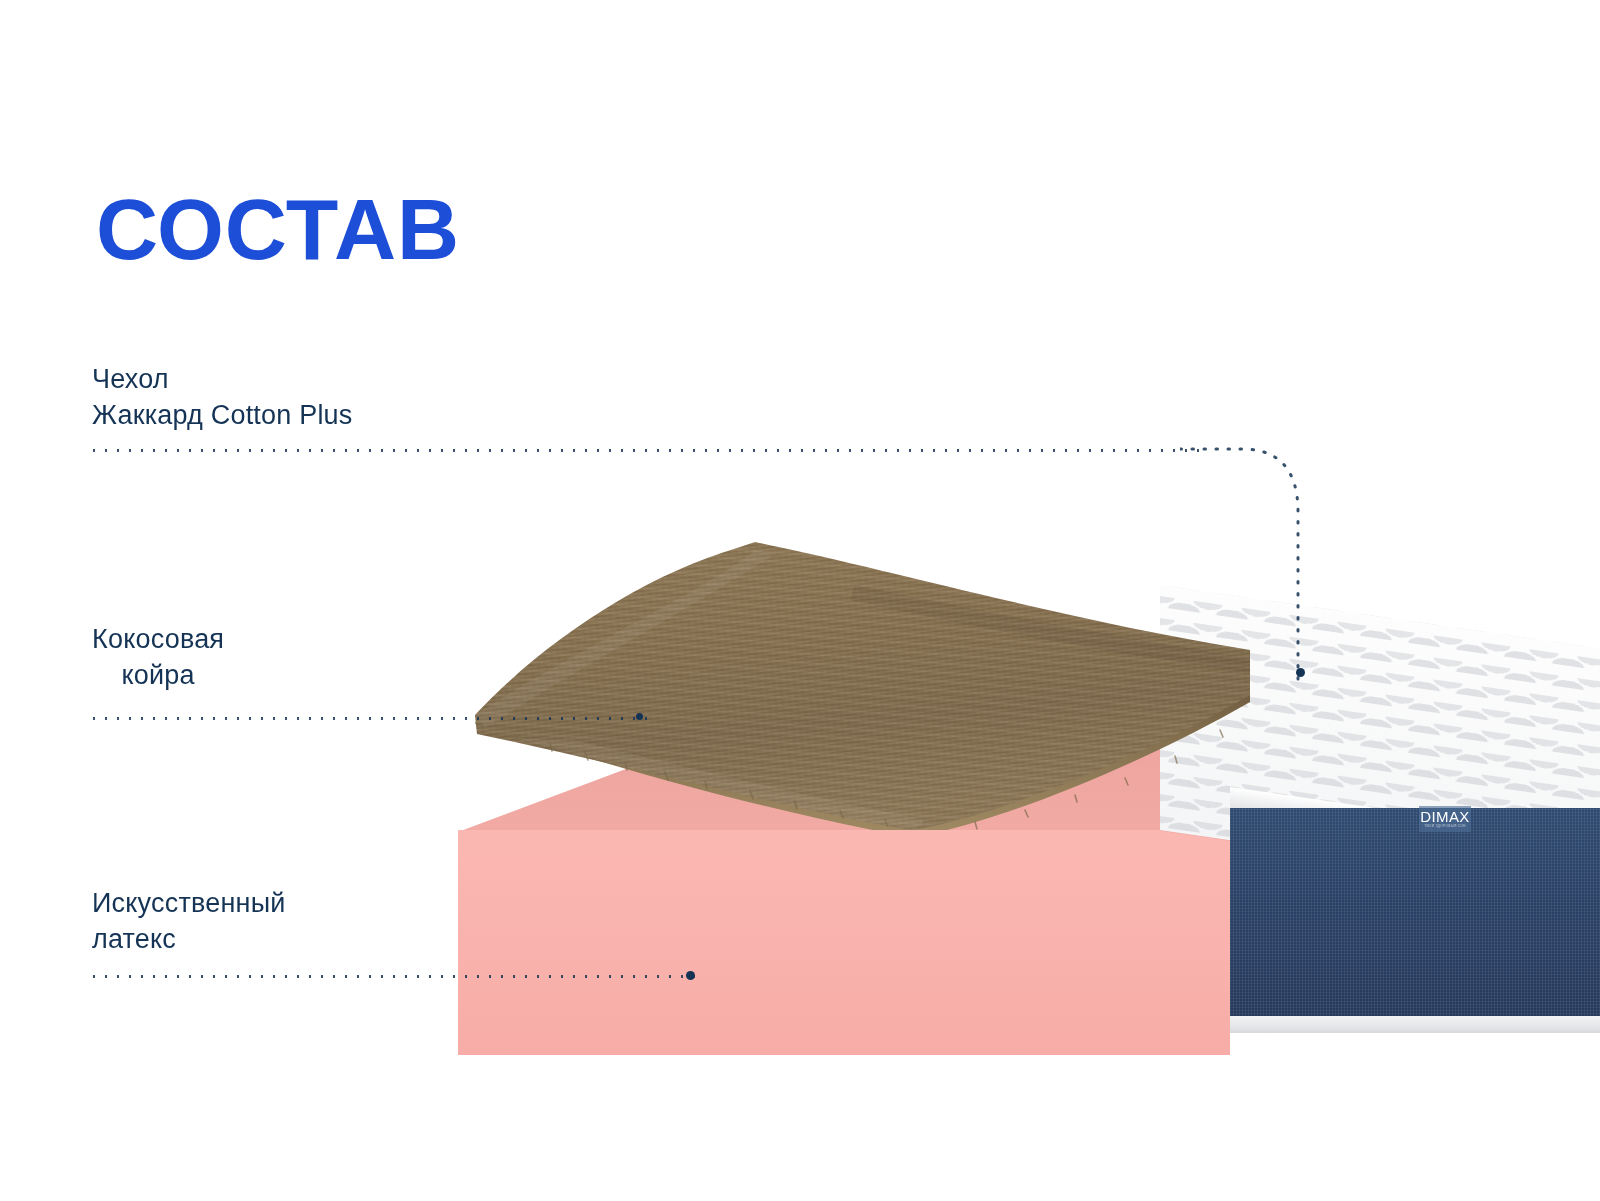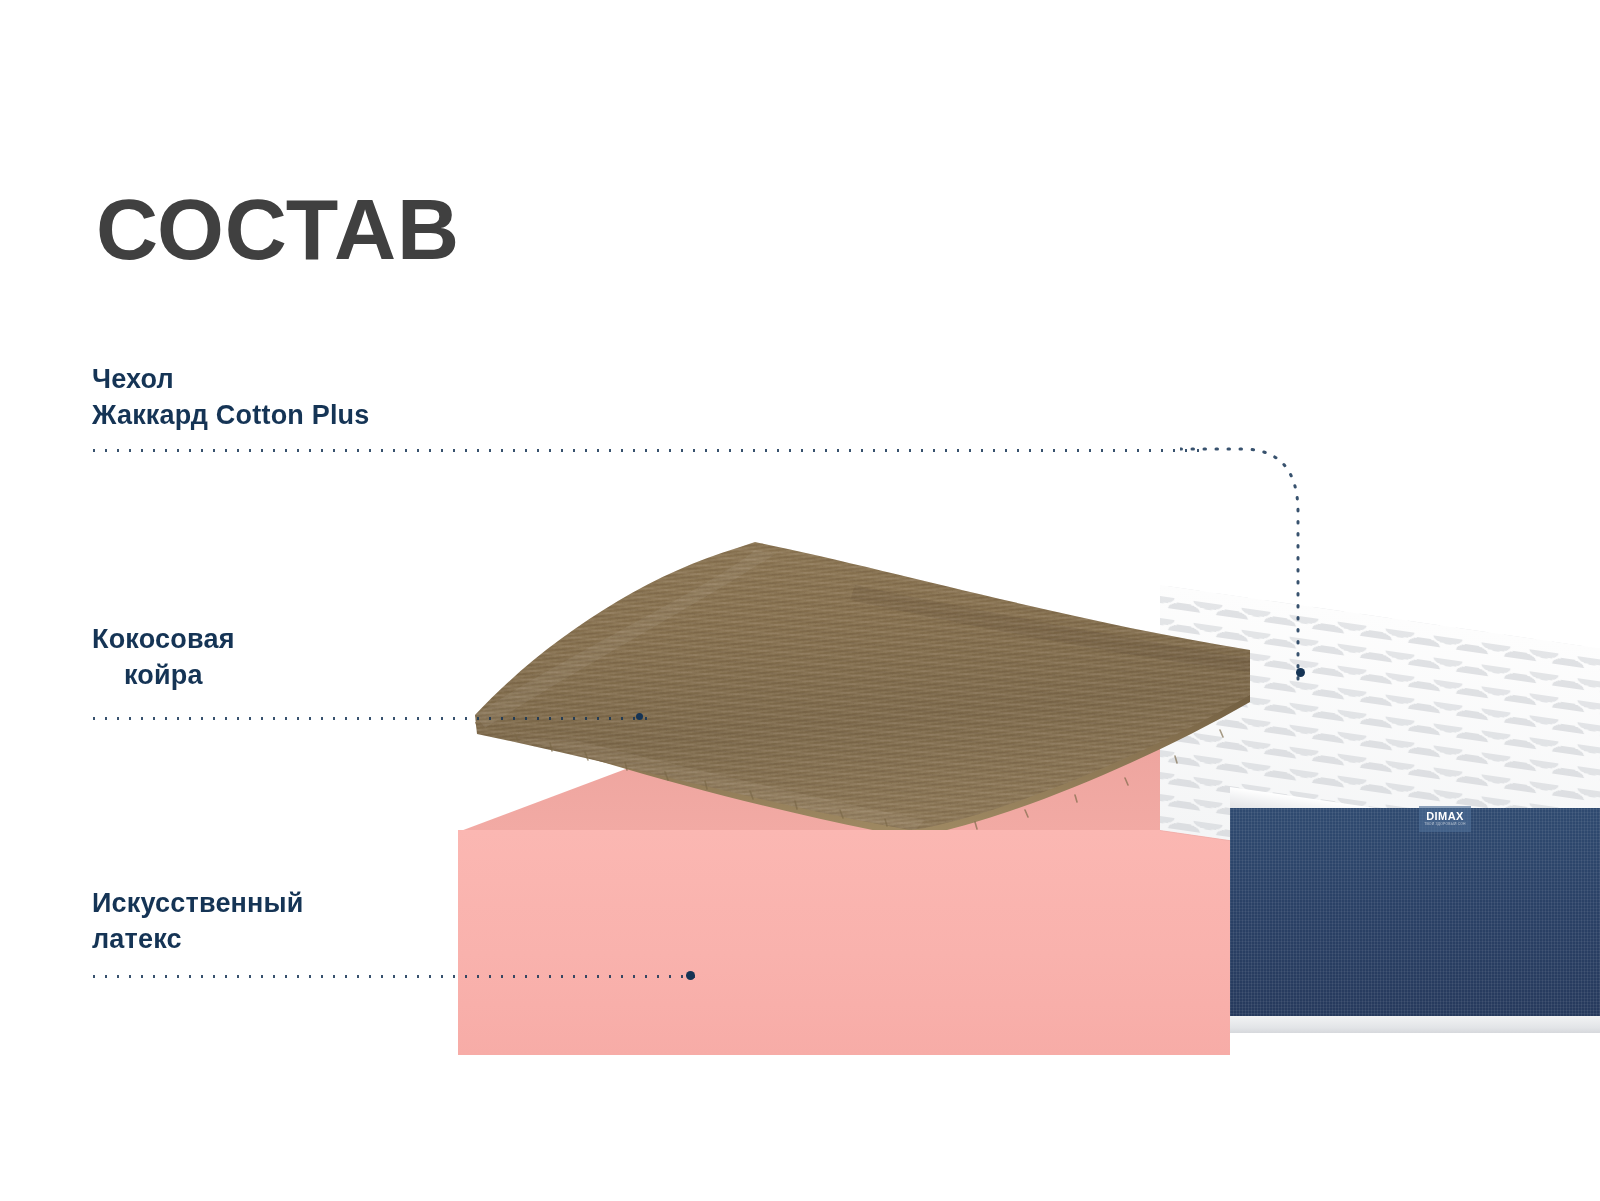--- a/index.html
+++ b/index.html
@@ -11,30 +11,30 @@
     position:relative;
   }
   .stage{position:absolute;inset:0;}
 
   
   .title{
     position:absolute;left:96px;top:186px;
     font-size:86px;line-height:1;
     font-weight:700;
     letter-spacing:1px;
-    color:#404040;
+    color:#1d4ed8;
     white-space:nowrap;
   }
 
   
   .label{
     position:absolute;
     color:#153455;
     font-size:27px;
-    font-weight:700;
+    font-weight:400;
     line-height:1.32;
     letter-spacing:.2px;
     white-space:pre-line;
   }
   .label-cover{left:92px;top:362px;}
   .label-coir{left:92px;top:622px;text-align:center;}
   .label-latex{left:92px;top:886px;}
 
   
   .leader{position:absolute;height:3px;
@@ -103,21 +103,21 @@
 
   .dimax{
     position:absolute;left:1419px;top:376px;
     width:52px;height:26px;
     background:rgba(78,110,150,.62);
     display:flex;flex-direction:column;
     align-items:center;justify-content:center;
     gap:1px;
   }
   .dimax-name{
-    color:#ffffff;font-size:11px;font-weight:700;letter-spacing:.4px;line-height:1;
+    color:#ffffff;font-size:15px;font-weight:400;letter-spacing:.4px;line-height:1;
   }
   .dimax-sub{
     color:rgba(255,255,255,.62);font-size:3.4px;letter-spacing:.2px;line-height:1;
     white-space:nowrap;
   }
 
   
   .latex-top{
     position:absolute;left:458px;top:302px;
     width:772px;height:0;

